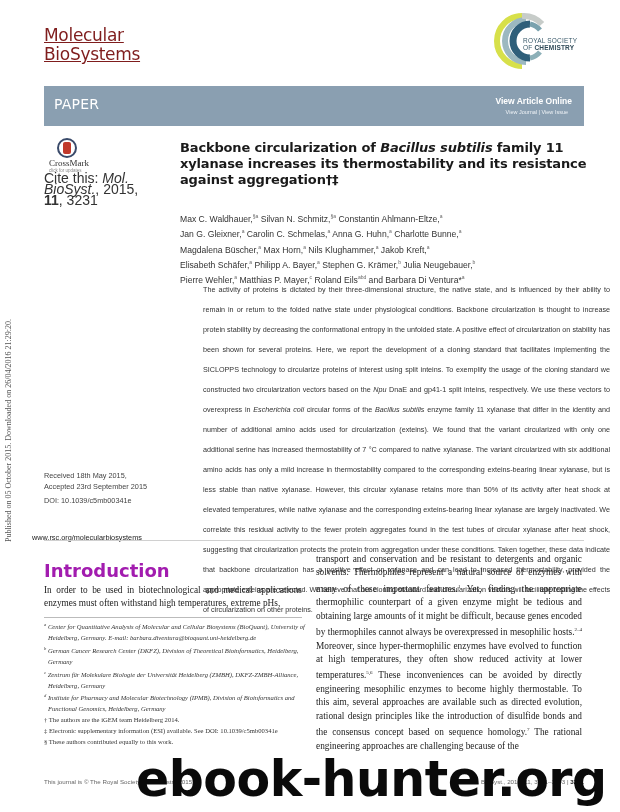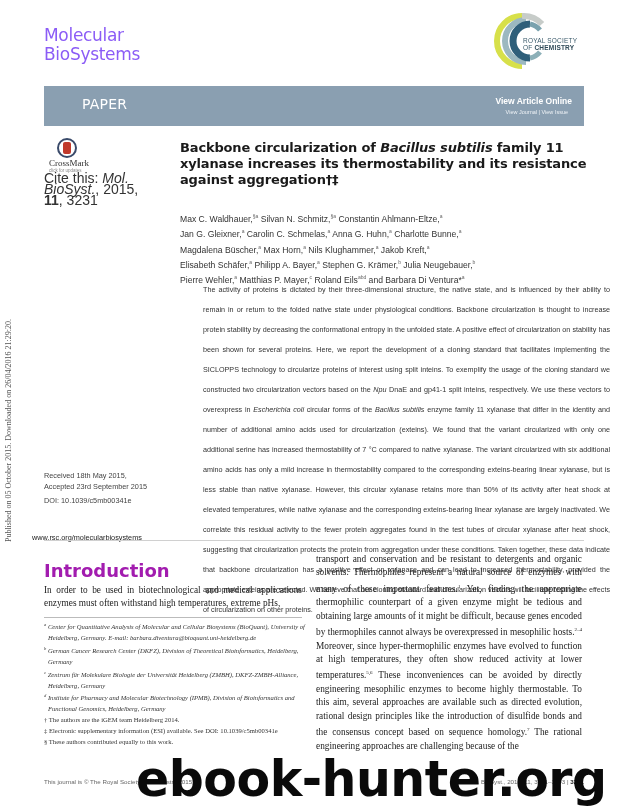--- a/index.html
+++ b/index.html
@@ -11,38 +11,38 @@
     display: flex; align-items: center; justify-content: center;
   }
   .side-note span {
     display: block; transform: rotate(-90deg); white-space: nowrap;
     font-family: "Liberation Serif", serif; font-size: 8px; color: #555;
   }
 
   .journal-name {
     position: absolute; left: 44px; top: 26px;
     font-family: "DejaVu Sans", sans-serif; font-size: 17px; line-height: 19px;
-    color: #8b5cf6; letter-spacing: -0.3px;
+    color: #7f1d1d; letter-spacing: -0.3px; text-decoration: underline;
   }
   .journal-name div { display: block; }
 
   .rsc-logo { position: absolute; left: 492px; top: 10px; width: 110px; height: 62px; }
   .rsc-text {
     position: absolute; left: 523px; top: 37px; font-size: 6.5px; line-height: 7px; color: #3a5a6a;
     letter-spacing: 0.2px;
   }
   .rsc-text b { color: #2f4a58; }
 
   .paper-bar {
     position: absolute; left: 44px; top: 86px; width: 540px; height: 40px;
     background: #8a9fb1;
   }
   .paper-label {
     position: absolute; left: 10px; top: 10px; font-family: "DejaVu Sans", sans-serif;
-    font-size: 14px; color: #ffffff; font-weight: normal; letter-spacing: 0.2px; margin-left: 28px;
+    font-size: 14px; color: #ffffff; font-weight: normal; letter-spacing: 0.2px;
   }
   .view-online {
     position: absolute; right: 12px; top: 10px; font-size: 8.5px; color: #ffffff; font-weight: bold;
   }
   .view-links {
     position: absolute; right: 16px; top: 23px; font-size: 5.5px; color: #eef2f6;
   }
 
   .crossmark { position: absolute; left: 44px; top: 138px; display: flex; align-items: center; flex-direction: column; }
   .crossmark .cm-icon {

